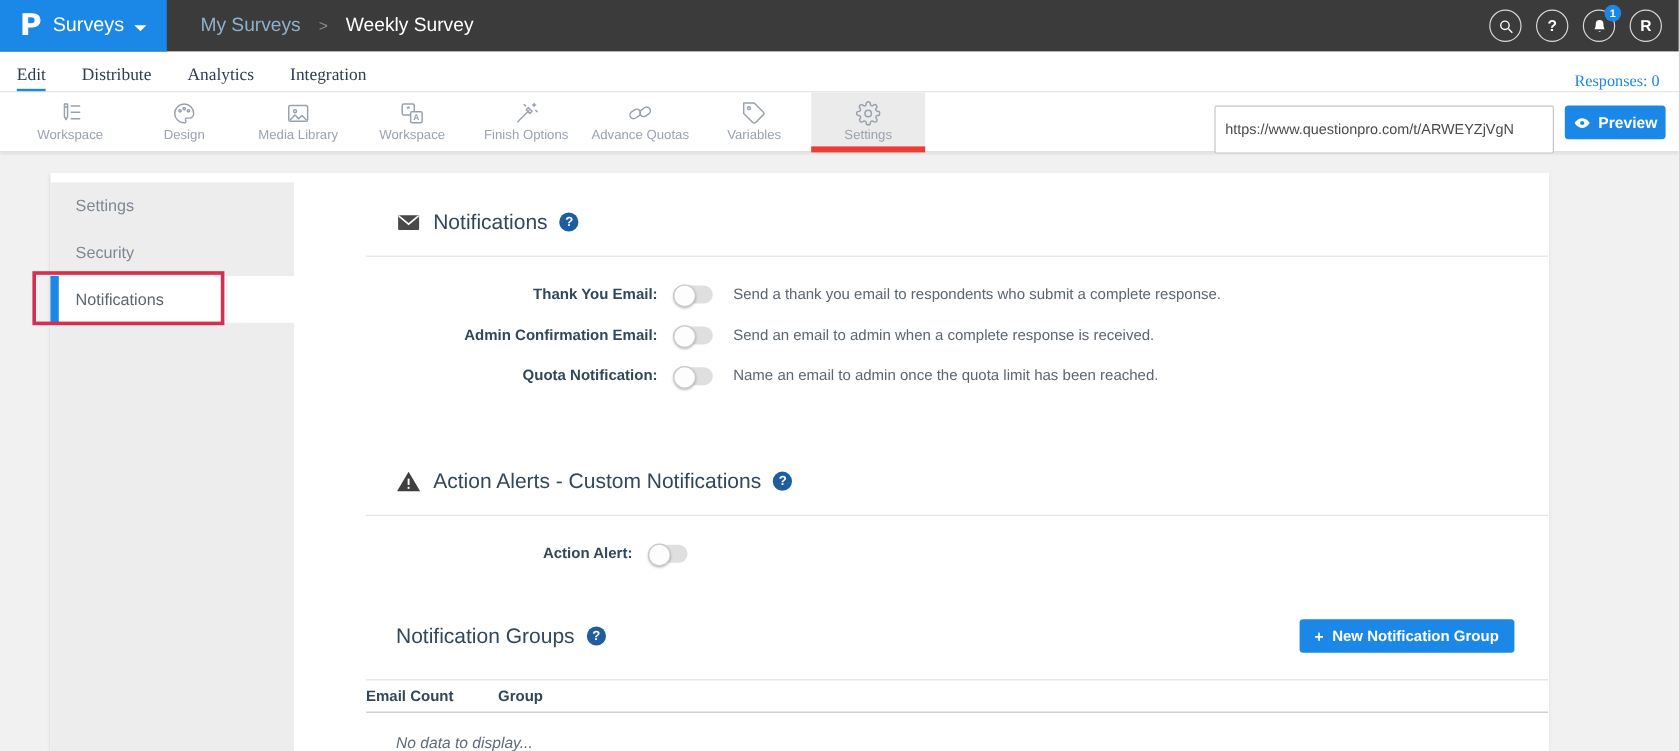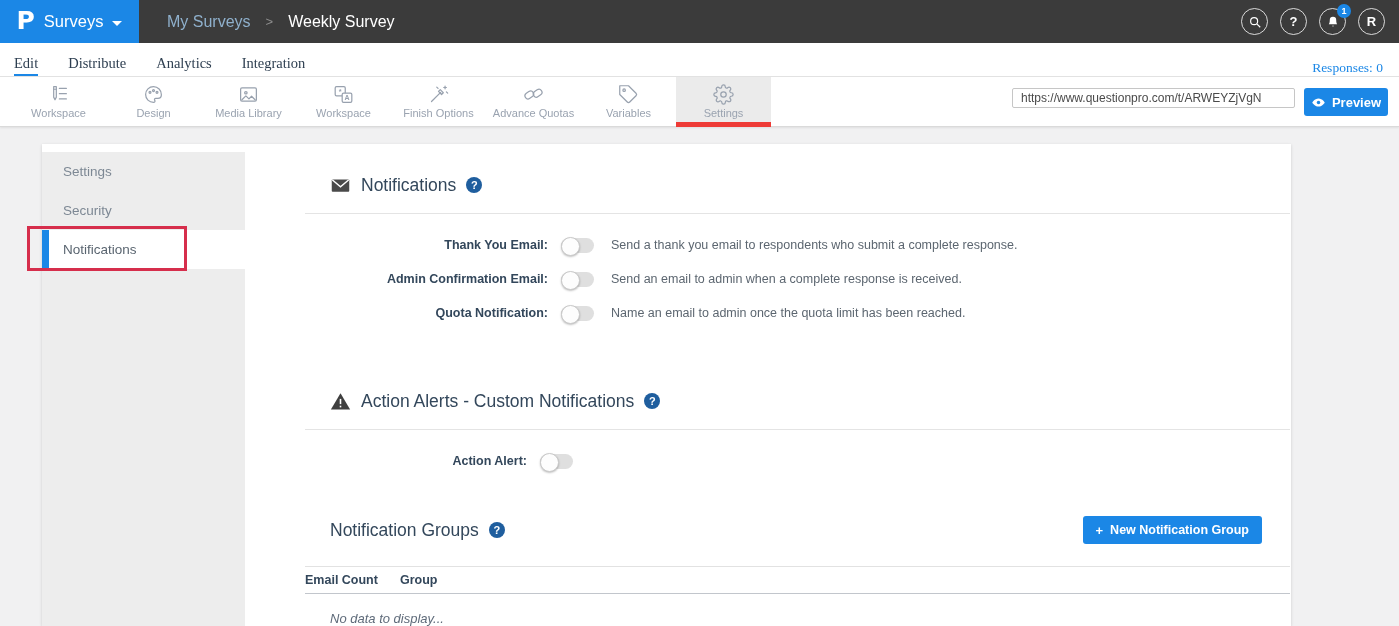--- a/index.html
+++ b/index.html
@@ -30,21 +30,21 @@
   .nav-item { font-size:14.5px; color:#2d3e50; margin-right:30px; padding-bottom:2px; border-bottom:2px solid transparent; cursor:pointer; }
   .nav-item.active { border-bottom-color:#1b87e6; }
   .responses { margin-left:auto; color:#1b87e6; font-size:13.5px; }
   
   .toolbar { height:50px; background:#fff; border-bottom:1px solid #dadada; box-shadow:0 1px 2px rgba(0,0,0,.08); display:flex; padding-left:11px; position:relative; }
   .tool-tab { width:95px; display:flex; flex-direction:column; align-items:center; justify-content:center; gap:2px; position:relative; cursor:pointer; }
   .tool-tab svg { width:21px; height:21px; stroke:#98a1ae; fill:none; stroke-width:1.4; stroke-linecap:round; stroke-linejoin:round; }
   .tool-label { font-size:11px; color:#9aa3b0; white-space:nowrap; }
   .tool-tab.active { background:#ebebeb; }
   .tool-tab.active::after { content:''; position:absolute; left:0; right:0; bottom:-1px; height:5px; background:#ee3b36; }
-  .url-box { position:absolute; right:104px; top:11px; width:283px; height:20px; border:1px solid #c6c6c6; border-radius:2px; font-size:12px; color:#4a4a4a; padding:0 8px; font-family:"Liberation Sans",sans-serif; }
+  .url-box { position:absolute; right:104px; top:11px; width:283px; height:40px; border:1px solid #c6c6c6; border-radius:2px; font-size:12px; color:#4a4a4a; padding:0 8px; font-family:"Liberation Sans",sans-serif; }
   .preview-btn { position:absolute; right:11px; top:11px; width:84px; height:28px; background:#1b87e6; border:none; border-radius:3px; color:#fff; font-weight:bold; font-size:13px; display:flex; align-items:center; justify-content:center; gap:6px; cursor:pointer; font-family:"Liberation Sans",sans-serif; }
   .preview-btn svg { width:15px; height:15px; }
   
   .main-panel { position:absolute; left:42px; top:144px; width:1249px; height:482px; background:#fff; box-shadow:0 1px 3px rgba(0,0,0,.15); }
   .side-nav { position:absolute; left:0; top:8px; bottom:0; width:203px; background:#ededed; }
   .side-item { height:39px; display:flex; align-items:center; padding-left:21px; font-size:13.5px; color:#7d8894; cursor:pointer; }
   .side-item.active { background:#fff; border-left:7px solid #1b87e6; padding-left:14px; color:#5a6570; }
   .annotation-box { position:absolute; left:-15px; top:82px; width:160px; height:45px; border:3px solid #d62e4c; z-index:5; pointer-events:none; }
   .content { position:absolute; left:203px; top:0; right:0; bottom:0; padding:26px 1px 0 60px; }
   .section-head { display:flex; align-items:center; gap:10px; padding-left:25px; height:30px; }
@@ -59,21 +59,21 @@
   .toggle { margin-left:13px; width:33px; height:15px; border-radius:8px; background:#dfdfdf; position:relative; cursor:pointer; flex:none; }
   .toggle::before { content:''; position:absolute; left:0; top:-1px; width:17px; height:17px; border-radius:50%; background:#fdfdfd; border:1px solid #c9c9c9; box-shadow:0 1px 2px rgba(0,0,0,.25); }
   .toggle-desc { margin-left:17px; font-size:12.5px; color:#5c6670; }
   .sec2 { margin-top:56px; }
   .sec3 { margin-top:37px; position:relative; }
   .new-group-btn { position:absolute; right:28px; top:1px; height:28px; background:#1b87e6; border:none; border-radius:3px; color:#fff; font-weight:bold; font-size:12.5px; display:flex; align-items:center; gap:7px; padding:0 13px; cursor:pointer; font-family:"Liberation Sans",sans-serif; }
   .plus-glyph { font-size:13px; font-weight:bold; }
   .group-table { margin-top:21px; }
   .group-table-header { display:flex; align-items:center; height:28px; border-top:1px solid #e2e2e2; border-bottom:1px solid #c2c6cc; font-weight:bold; font-size:12.5px; color:#33475b; }
   .col-name { flex:1; padding-left:25px; }
-  .col-email { width:95px; }
+  .col-email { width:110px; }
   .col-status { width:317px; }
   .empty-row { font-style:italic; font-size:13px; color:#5f6b7a; padding:17px 0 0 25px; }
 </style>
 </head>
 <body>
 
 <div class="topbar">
   <div class="logo-block">
     <span class="logo-p">P</span>
     <span class="product-name">Surveys</span>

